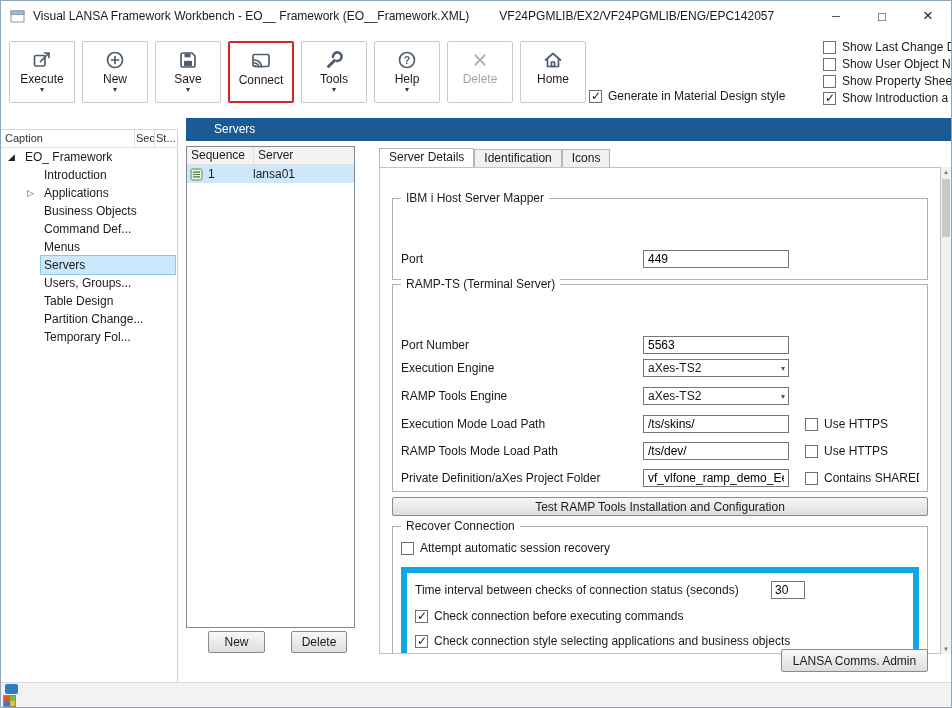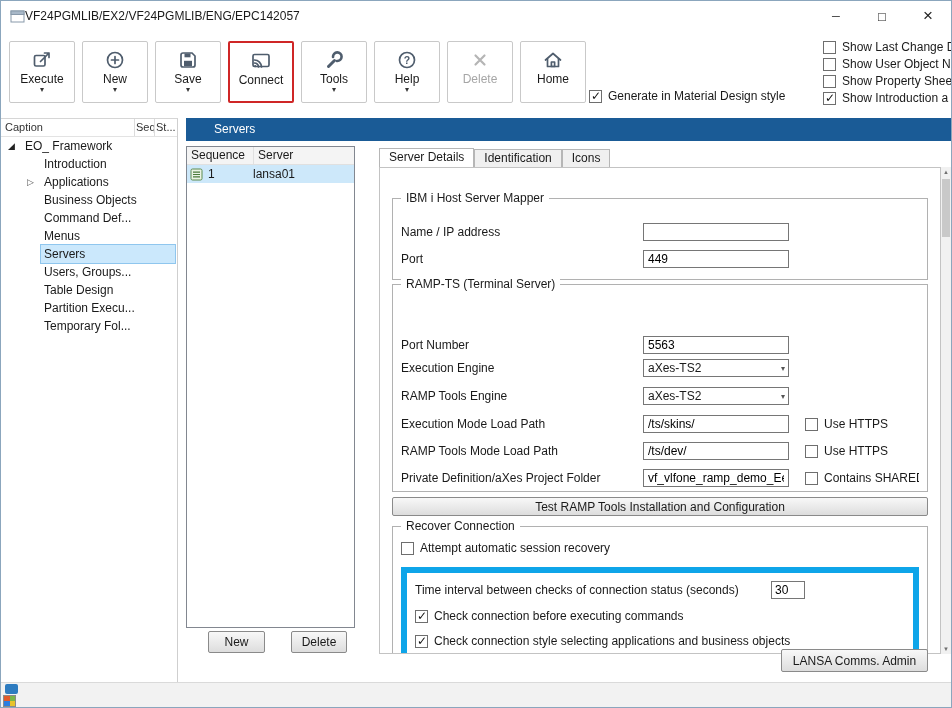--- a/index.html
+++ b/index.html
@@ -4,21 +4,21 @@
 <style>
   * { margin:0; padding:0; box-sizing:border-box; }
   html,body { width:952px; height:708px; }
   body { font-family:"Liberation Sans","DejaVu Sans",sans-serif; font-size:12px; color:#1a1a1a; background:#fff; }
   .window { position:relative; width:952px; height:708px; border:1px solid #8ba6bd; background:#fff; overflow:hidden; }
 
   
   .titlebar { position:absolute; top:0; left:0; right:0; height:30px; background:#fff; display:flex; align-items:center; }
   .app-icon { margin-left:9px; width:15px; height:15px; flex:none; }
   .title { margin-left:8px; white-space:nowrap; }
-  .title2 { white-space:nowrap; }
+  .title2 { margin-left:30px; white-space:nowrap; }
   .win-controls { position:absolute; right:0; top:0; height:30px; display:flex; }
   .win-btn { width:46px; height:30px; display:flex; align-items:center; justify-content:center; color:#222; }
   .win-min::before { content:"─"; font-size:11px; }
   .win-max::before { content:"□"; font-size:13px; }
   .win-close::before { content:"×"; font-size:17px; }
 
   
   .toolbar { position:absolute; top:30px; left:0; right:0; height:80px; background:#fff; }
   .tb-row { position:absolute; left:8px; top:10px; display:flex; }
   .tb-btn { width:66px; height:62px; margin-right:7px; background:#fff; border:1px solid #c9c9c9; border-radius:2px;
@@ -36,21 +36,21 @@
   .cbbox { width:13px; height:13px; border:1px solid #6e6e6e; background:#fff; flex:none; position:relative; }
   .cbbox.checked::after { content:"✓"; position:absolute; left:1px; top:-2px; font-size:12px; font-weight:bold; color:#111; }
   .mat-cb { position:absolute; left:588px; top:58px; }
   .right-checks { position:absolute; left:822px; top:9px; right:0; display:flex; flex-direction:column; gap:3px; overflow:hidden; }
   .right-checks .cb { overflow:hidden; }
 
   
   .content { position:absolute; top:110px; left:0; right:0; bottom:25px; background:#fff; }
 
   
-  .tree-panel { position:absolute; left:0; top:7px; width:177px; bottom:0; border-top:1px solid #d6d6d6; border-right:1px solid #cfcfcf; background:#fff; }
+  .tree-panel { position:absolute; left:0; top:18px; width:177px; bottom:0; border-top:1px solid #d6d6d6; border-right:1px solid #cfcfcf; background:#fff; }
   .tree-header { display:flex; height:18px; border-bottom:1px solid #e3e3e3; font-size:11px; color:#333; }
   .th-cell { padding:2px 4px; border-right:1px solid #dcdcdc; overflow:hidden; white-space:nowrap; }
   .th-caption { width:134px; }
   .th-seq { width:20px; padding:2px 1px; }
   .th-st { flex:1; border-right:none; padding:2px 1px; }
   .titem { height:18px; line-height:18px; position:relative; white-space:nowrap; }
   .texp { position:absolute; top:0; font-size:9px; color:#222; }
   .texp.expanded { left:7px; }
   .texp.expanded::before { content:"◢"; }
   .texp.collapsed { left:26px; color:#555; }
@@ -122,20 +122,21 @@
 </head>
 <body>
 
 <div class="window">
 
   <div class="titlebar">
     <svg class="app-icon" viewBox="0 0 15 15">
         <rect x="1" y="2" width="13" height="11" fill="#ffffff" stroke="#8899aa"></rect>
         <rect x="1" y="2" width="13" height="3.5" fill="#a8b8c8" stroke="#8899aa"></rect>
       </svg>
+    <span class="title">Visual LANSA Framework Workbench - EO__ Framework (EO__Framework.XML)</span>
     <span class="title2">VF24PGMLIB/EX2/VF24PGMLIB/ENG/EPC142057</span>
     <div class="win-controls">
       <span class="win-btn win-min"></span>
       <span class="win-btn win-max"></span>
       <span class="win-btn win-close"></span>
     </div>
   </div>
 
   <div class="toolbar">
     <div class="tb-row">
@@ -277,21 +278,21 @@
       <div class="titem sel">
         <span class="tlabel">Servers</span>
       </div>
       <div class="titem">
         <span class="tlabel">Users, Groups...</span>
       </div>
       <div class="titem">
         <span class="tlabel">Table Design</span>
       </div>
       <div class="titem">
-        <span class="tlabel">Partition Execu...</span>
+        <span class="tlabel">Partition Change...</span>
       </div>
       <div class="titem">
         <span class="tlabel">Temporary Fol...</span>
       </div>
     </div>
 
     <div class="main-panel">
       <div class="blue-header">
         <span>Servers</span>
       </div>
@@ -318,24 +319,20 @@
           <div class="tabs">
             <span class="tab active">Server Details</span>
             <span class="tab">Identification</span>
             <span class="tab">Icons</span>
           </div>
 
           <div class="details-content">
 
             <div class="group g-ibm">
               <span class="group-title">IBM i Host Server Mapper</span>
-              <div class="frow" style="top:24px;">
-                <span class="flabel">Name / IP address</span>
-                <input class="tinput" value="" style="">
-              </div>
               <div class="frow" style="top:51px;">
                 <span class="flabel">Port</span>
                 <input class="tinput" value="449" style="">
               </div>
             </div>
 
             <div class="group g-ramp">
               <span class="group-title">RAMP-TS (Terminal Server)</span>
               <div class="frow" style="top:51px;">
                 <span class="flabel">Port Number</span>

